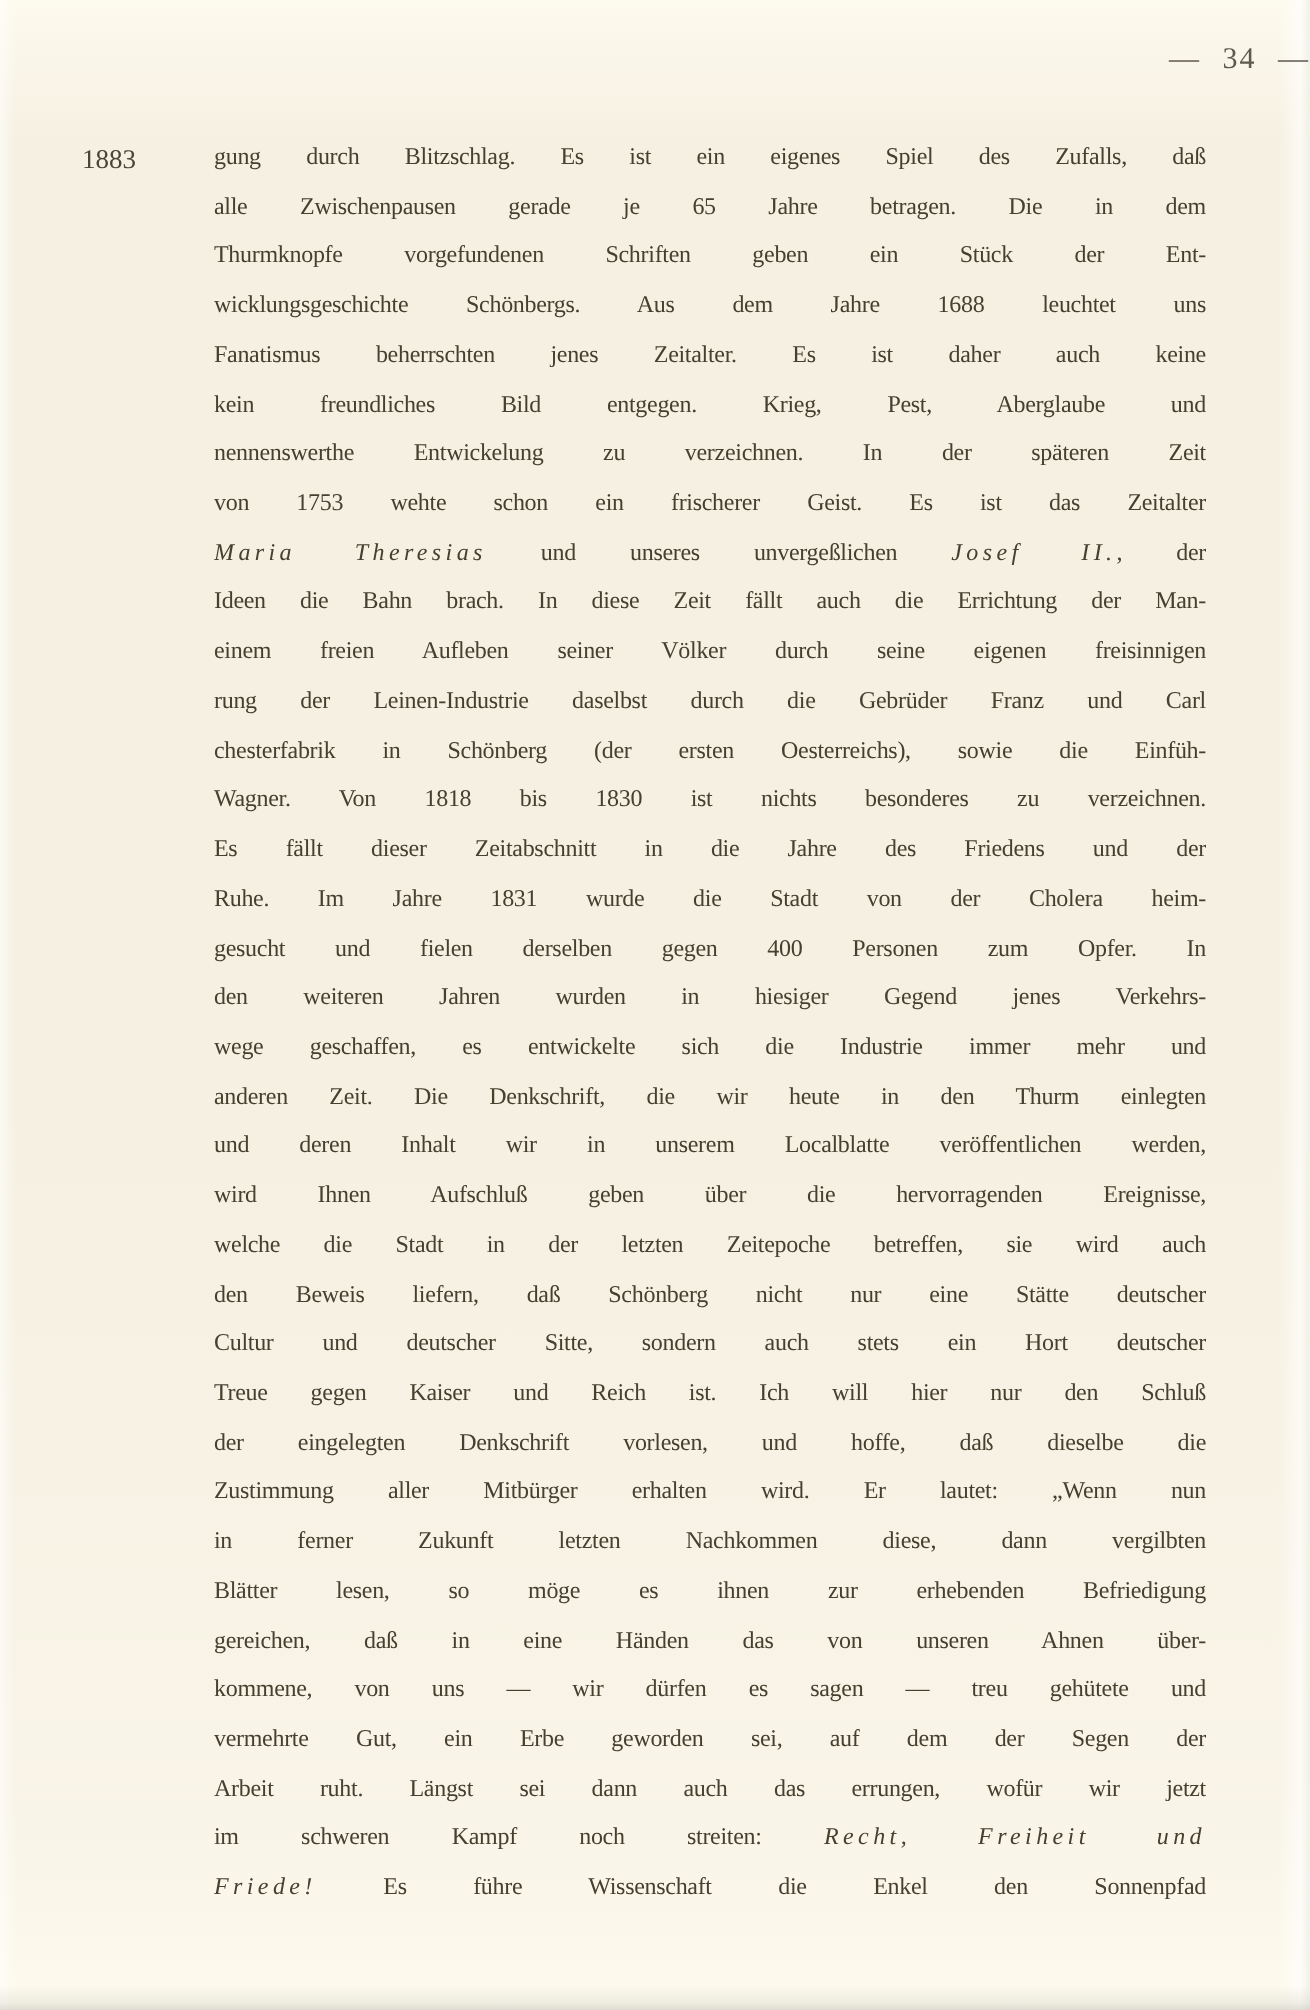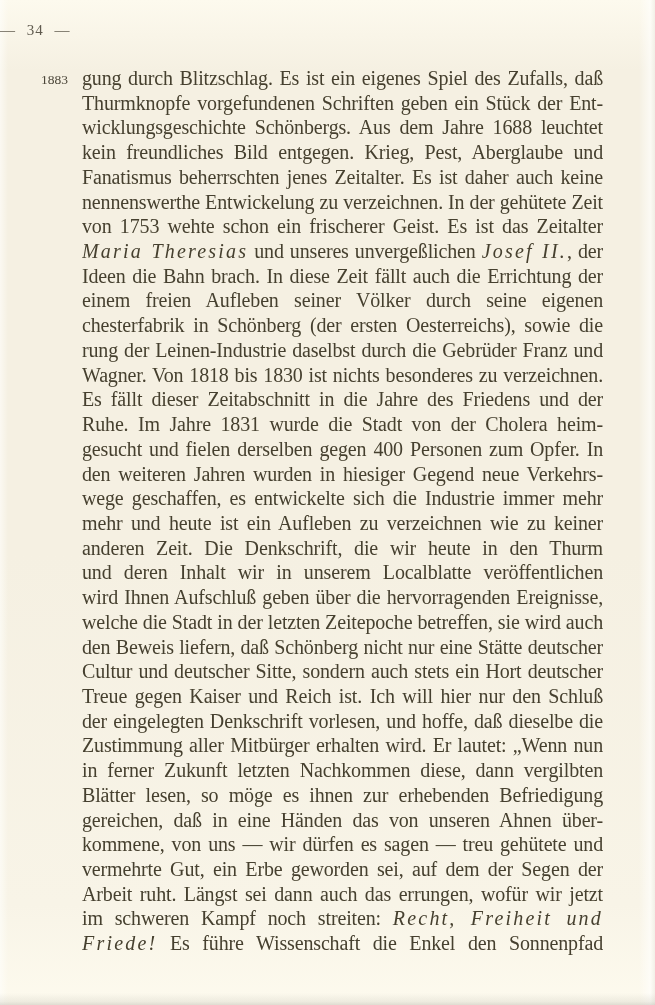--- a/index.html
+++ b/index.html
@@ -28,80 +28,81 @@
     background:linear-gradient(180deg,rgba(201,199,187,0) 0%,rgba(201,199,187,.28) 70%,rgba(185,183,173,.45) 100%);
     pointer-events:none;
   }
   .edge-left{
     position:absolute;top:0;left:0;width:8px;height:100%;
     background:linear-gradient(90deg,rgba(255,255,252,.6) 0%,rgba(255,255,252,0) 100%);
     pointer-events:none;
   }
   .header{
     position:absolute;top:20px;left:0;width:100%;
-    text-align:left;
+    text-align:right;
     font-size:15px;line-height:20px;
     color:var(--header_ink);
     letter-spacing:1px;
     word-spacing:6px;
   }
   .margin-note{
     position:absolute;left:41px;top:70px;
     font-size:13.5px;line-height:20px;
     color:#4a4538;
   }
   .text-block{
     position:absolute;left:82px;top:66px;width:521px;
   }
   .line{
-    font-size:20px;
+    font-size:12px;
     line-height:24.73px;
     height:24.73px;
     overflow:hidden;
     letter-spacing:-0.15px;
     color:var(--ink);
     text-align:justify;
     -moz-text-align-last:justify;
     text-align-last:justify;
     white-space:normal;
+    margin-left:25px;
   }
   .sperr{letter-spacing:2.2px;font-style:italic;}
 </style>
 </head>
 <body>
 
 <div class="page">
   <div class="edge-left"></div>
   <div class="edge-right"></div>
   <div class="edge-bottom"></div>
 
   <div class="header">— 34 —</div>
 
   <div class="margin-note">1883</div>
 
   <div class="text-block">
       <div class="line"><span>gung durch Blitzschlag. Es ist ein eigenes Spiel des Zufalls, daß</span></div>
+      <div class="line"><span>alle Zwischenpausen gerade je 65 Jahre betragen. Die in dem</span></div>
       <div class="line"><span>Thurmknopfe vorgefundenen Schriften geben ein Stück der Ent-</span></div>
       <div class="line"><span>wicklungsgeschichte Schönbergs. Aus dem Jahre 1688 leuchtet uns</span></div>
+      <div class="line"><span>Fanatismus beherrschten jenes Zeitalter. Es ist daher auch keine</span></div>
       <div class="line"><span>kein freundliches Bild entgegen. Krieg, Pest, Aberglaube und</span></div>
-      <div class="line"><span>Fanatismus beherrschten jenes Zeitalter. Es ist daher auch keine</span></div>
-      <div class="line"><span>nennenswerthe Entwickelung zu verzeichnen. In der gehütete Zeit</span></div>
+      <div class="line"><span>nennenswerthe Entwickelung zu verzeichnen. In der späteren Zeit</span></div>
       <div class="line"><span>von 1753 wehte schon ein frischerer Geist. Es ist das Zeitalter</span></div>
       <div class="line"><span class="sperr">Maria Theresias</span><span> und unseres unvergeßlichen </span><span class="sperr">Josef II.</span><span>, der</span></div>
       <div class="line"><span>Ideen die Bahn brach. In diese Zeit fällt auch die Errichtung der Man-</span></div>
       <div class="line"><span>einem freien Aufleben seiner Völker durch seine eigenen freisinnigen</span></div>
+      <div class="line"><span>rung der Leinen-Industrie daselbst durch die Gebrüder Franz und Carl</span></div>
       <div class="line"><span>chesterfabrik in Schönberg (der ersten Oesterreichs), sowie die Einfüh-</span></div>
-      <div class="line"><span>rung der Leinen-Industrie daselbst durch die Gebrüder Franz und Carl</span></div>
       <div class="line"><span>Wagner. Von 1818 bis 1830 ist nichts besonderes zu verzeichnen.</span></div>
       <div class="line"><span>Es fällt dieser Zeitabschnitt in die Jahre des Friedens und der</span></div>
       <div class="line"><span>Ruhe. Im Jahre 1831 wurde die Stadt von der Cholera heim-</span></div>
       <div class="line"><span>gesucht und fielen derselben gegen 400 Personen zum Opfer. In</span></div>
-      <div class="line"><span>den weiteren Jahren wurden in hiesiger Gegend neue Verkehrs-</span></div>
+      <div class="line"><span>den weiteren Jahren wurden in hiesiger Gegend jenes Verkehrs-</span></div>
       <div class="line"><span>wege geschaffen, es entwickelte sich die Industrie immer mehr und</span></div>
-      <div class="line"><span>mehr und heute ist ein Aufleben zu verzeichnen wie zu keiner</span></div>
       <div class="line"><span>anderen Zeit. Die Denkschrift, die wir heute in den Thurm einlegten</span></div>
       <div class="line"><span>und deren Inhalt wir in unserem Localblatte veröffentlichen werden,</span></div>
       <div class="line"><span>wird Ihnen Aufschluß geben über die hervorragenden Ereignisse,</span></div>
       <div class="line"><span>welche die Stadt in der letzten Zeitepoche betreffen, sie wird auch</span></div>
       <div class="line"><span>den Beweis liefern, daß Schönberg nicht nur eine Stätte deutscher</span></div>
       <div class="line"><span>Cultur und deutscher Sitte, sondern auch stets ein Hort deutscher</span></div>
       <div class="line"><span>Treue gegen Kaiser und Reich ist. Ich will hier nur den Schluß</span></div>
       <div class="line"><span>der eingelegten Denkschrift vorlesen, und hoffe, daß dieselbe die</span></div>
       <div class="line"><span>Zustimmung aller Mitbürger erhalten wird. Er lautet: „Wenn nun</span></div>
       <div class="line"><span>in ferner Zukunft letzten Nachkommen diese, dann vergilbten</span></div>

